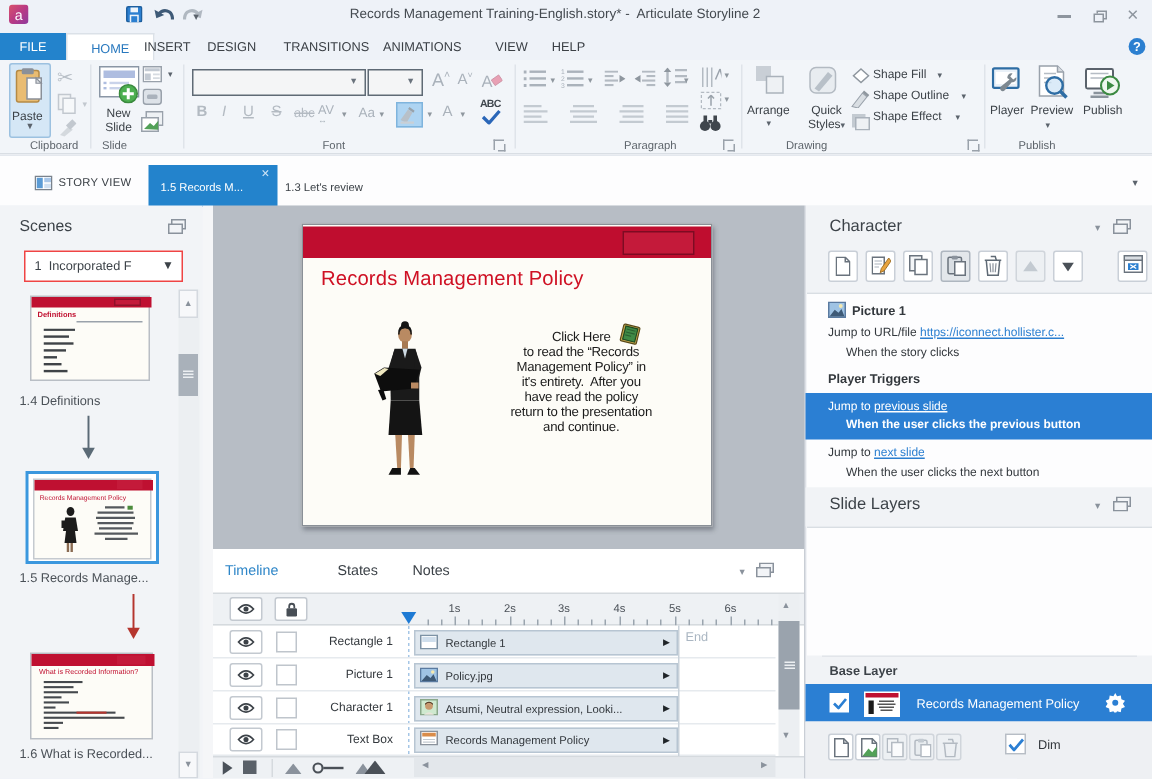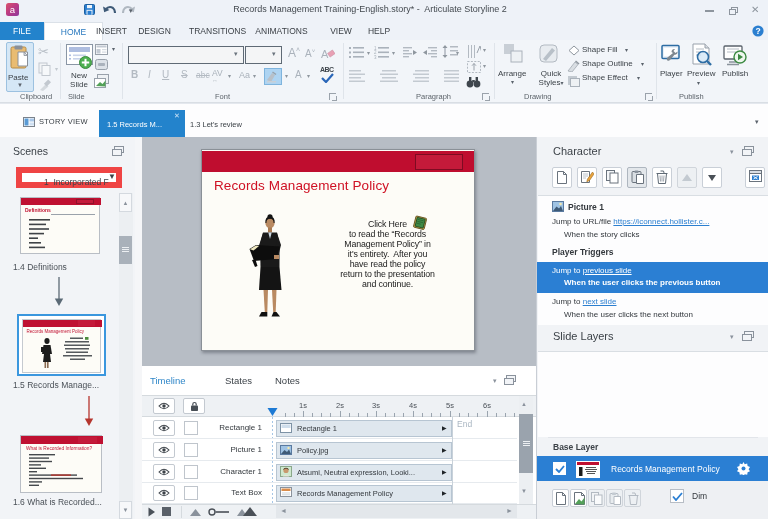--- a/index.html
+++ b/index.html
@@ -352,21 +352,21 @@
   <div class="abs" style="left:174px;top:8px;font-size:7px;color:#cfe4f6;">✕</div>
   <div class="abs" style="left:190px;top:16px;font-size:7.5px;color:#3a4046;">1.3 Let's review</div>
   <div class="abs" style="left:755px;top:14px;font-size:7px;color:#5b636c;">▾</div>
 </div>
 <div class="abs" id="scenes">
   <div class="abs" style="left:13px;top:8px;font-size:10.5px;color:#3c4248;">Scenes</div>
   <svg class="abs" style="left:112px;top:9px;" width="12" height="10" viewBox="0 0 12 10">
       <rect x="2.5" y="0.5" width="9" height="6" fill="#f2f4f7" stroke="#8a929c"></rect>
       <rect x="0.5" y="3.5" width="9" height="6" fill="#f2f4f7" stroke="#8a929c"></rect>
     </svg>
-  <div class="abs" style="left:16px;top:30px;width:106px;height:21px;background:#fff;border:6px solid #ef4444;font-size:8.5px;color:#3c4248;line-height:19px;padding-left:22px;">1&nbsp; Incorporated F</div>
+  <div class="abs" style="left:16px;top:30px;width:106px;height:21px;background:#fff;border:1px solid #ef4444;font-size:8.5px;color:#3c4248;line-height:19px;padding-left:6px;">1&nbsp; Incorporated F</div>
   <div class="abs" style="left:108px;top:35px;font-size:8px;color:#3c4248;">▼</div>
 
   <div class="abs" style="left:20px;top:60px;width:80px;height:57px;background:#fdfcf7;border:1px solid #b9bec5;">
     <div class="abs" style="left:0;top:0;width:80px;height:7px;background:#bf1031;"></div>
     <div class="abs" style="left:55px;top:0.5px;width:18px;height:5.5px;background:#c41a3a;border:0.5px solid #90112a;"></div>
     <div class="abs" style="left:4px;top:9px;font-size:5px;color:#c01030;font-weight:bold;">Definitions</div>
     <div class="abs" style="left:30px;top:16px;width:44px;height:1px;background:#9aa2ab;"></div>
     <svg class="abs" style="left:8px;top:21px;" width="66" height="32" viewBox="0 0 66 32">
         <g fill="#3f4347">
           <rect x="0" y="0" width="21" height="1.6"></rect>

